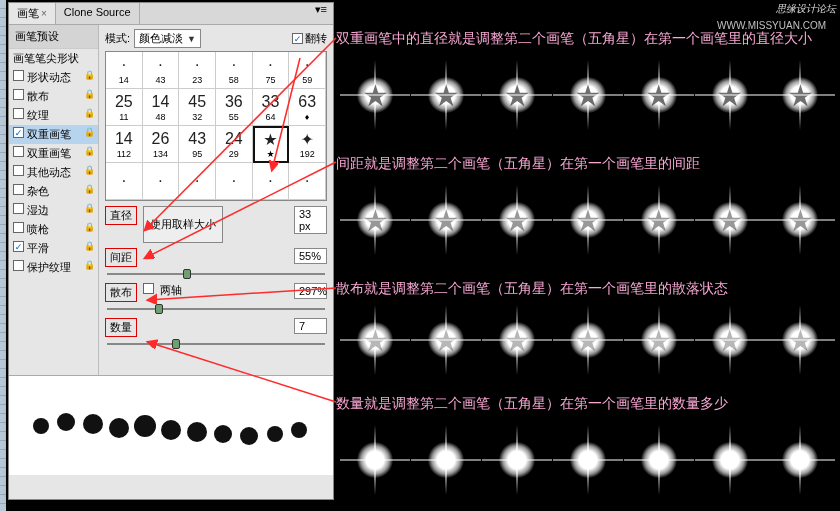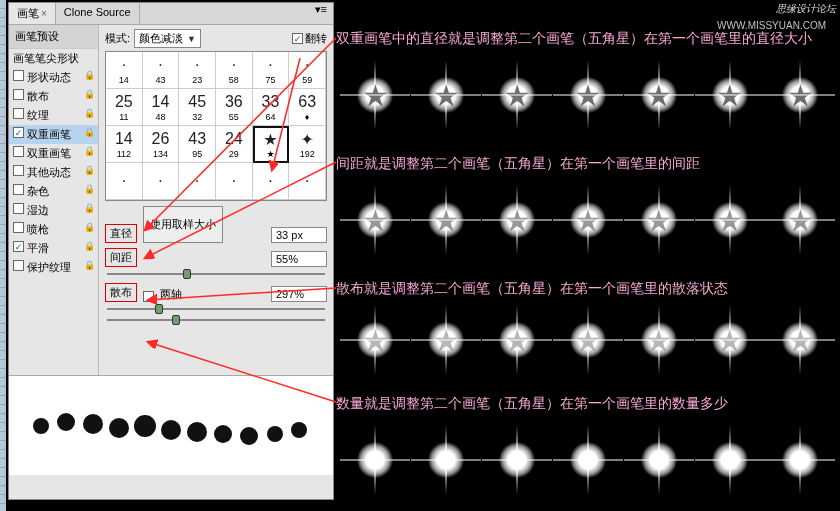--- a/index.html
+++ b/index.html
@@ -19,24 +19,24 @@
 .lock{width:10px;height:10px;margin-left:auto;font-size:9px;color:#666}
 .main{flex:1;padding:4px 6px;font-size:11px;display:flex;flex-direction:column;gap:3px}
 .row{display:flex;align-items:center;gap:4px}
 .combo{border:1px solid #888;background:#fff;padding:1px 4px;display:inline-flex;align-items:center;gap:4px;font-size:11px}
 .dd{font-size:9px;color:#333}
 .flip-wrap{margin-left:auto;display:flex;align-items:center;gap:2px}
 .brush-grid{border:1px solid #888;background:#fff;height:150px;display:grid;grid-template-columns:repeat(6,1fr);grid-auto-rows:37px;overflow:hidden}
 .bcell{border-right:1px solid #ccc;border-bottom:1px solid #ccc;display:flex;flex-direction:column;align-items:center;justify-content:center;font-size:9px;position:relative}
 .bcell.sel{outline:2px solid #111;outline-offset:-2px}
 .bthumb{width:24px;height:20px;display:flex;align-items:center;justify-content:center;font-size:16px;color:#222}
-.field-row{display:flex;align-items:flex-end;gap:6px;margin-top:2px}
+.field-row{display:flex;align-items:flex-start;gap:6px;margin-top:2px}
 .field-label{min-width:30px;padding:1px 4px}
 .hl{border:1.5px solid #d00}
-.num-input{border:1px solid #888;background:#fff;padding:1px 4px;width:56px;font-size:11px;margin-left:auto;text-align:left}
+.num-input{border:1px solid #888;background:#fff;padding:1px 4px;width:33px;font-size:11px;margin-left:auto;text-align:left}
 .btn{border:1px solid #888;background:#eee;padding:10px 6px;font-size:11px}
 .slider{height:8px;position:relative;margin:0 2px}
 .slider::before{content:"";position:absolute;left:0;right:0;top:3px;height:2px;background:#888}
 .slider .thumb{position:absolute;top:-1px;width:8px;height:10px;background:#6fa06f;border:1px solid #333;border-radius:2px}
 .preview{height:100px;border-top:1px solid #aaa;background:#fff;display:flex;align-items:center;justify-content:center}
 .preview svg{width:300px;height:80px}
 .brush-dots circle{fill:#111}
 .annot{position:absolute;color:#f9a8d4;font-size:14px;white-space:nowrap;font-family:SimSun}
 .watermark{position:absolute;top:2px;right:4px;color:#ddd;font-size:10px;font-style:italic}
 .wm2{position:absolute;top:20px;right:14px;color:#c0c0c0;font-size:10px}
@@ -253,20 +253,24 @@
       <div class="field-row">
         <span class="field-label hl">散布</span>
         <span class="chk" id="axes-chk"></span>
         <span>两轴</span>
         <span class="num-input">297%</span>
       </div>
       <div class="slider">
           <span class="thumb" id="th-sc" style="left: 22%;"></span>
         </div>
 
+      <div class="field-row">
+        <span class="field-label hl">数量</span>
+        <span class="num-input">7</span>
+      </div>
       <div class="slider">
           <span class="thumb" id="th-ct" style="left: 30%;"></span>
         </div>
     </div>
   </div>
   <div class="preview">
     <svg viewBox="0 0 300 80">
         <g class="brush-dots">
       <circle cx="20" cy="40" r="8"></circle>
           <circle cx="45" cy="36" r="9"></circle>

